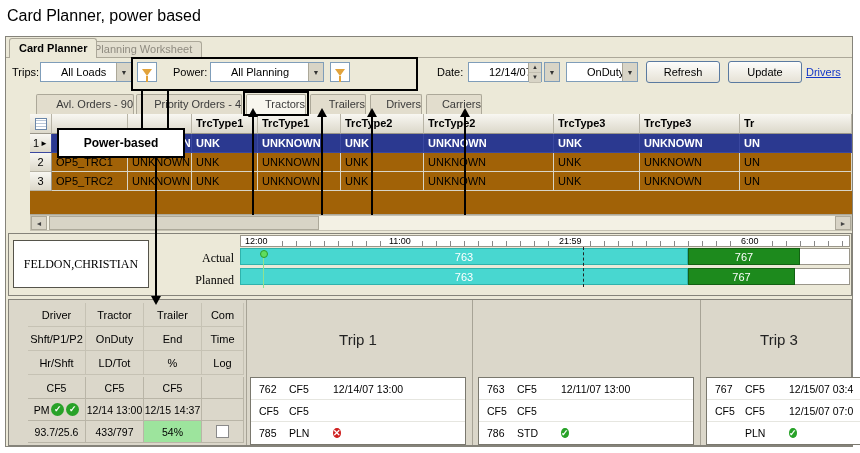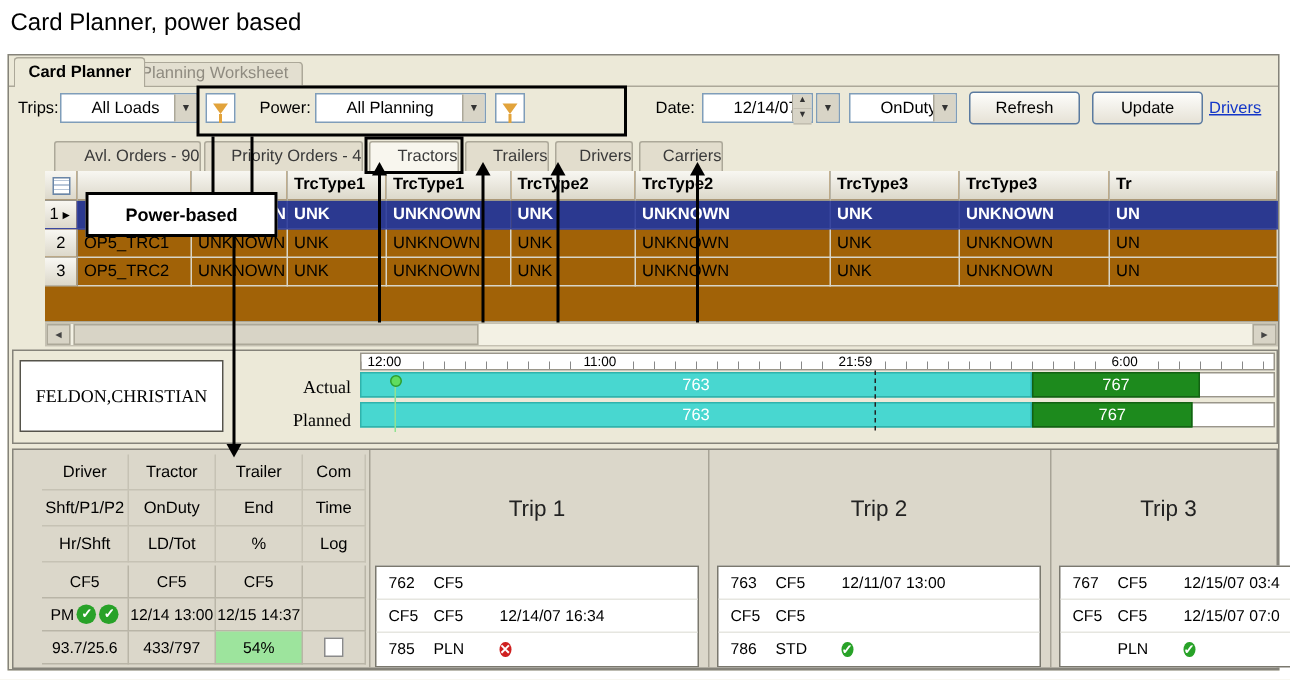--- a/index.html
+++ b/index.html
@@ -253,21 +253,20 @@
     </div>
     <div class="hrow">
       <div class="hc w58">Hr/Shft</div>
       <div class="hc w58">LD/Tot</div>
       <div class="hc w58">%</div>
       <div class="hc w42">Log</div>
     </div>
   </div>
 
   <div class="abs triptitle" style="left:250px;top:303px;width:216px">Trip 1</div>
-  <div class="abs triptitle" style="left:478px;top:303px;width:216px">Trip 2</div>
   <div class="abs triptitle" style="left:706px;top:303px;width:146px">Trip 3</div>
 
   <div class="abs" style="left:28px;top:377px;width:216px">
     <div class="crow">
       <div class="cc w58">CF5</div>
       <div class="cc w58">CF5</div>
       <div class="cc w58">CF5</div>
       <div class="cc w42"></div>
     </div>
     <div class="crow">
@@ -287,25 +286,25 @@
       <div class="cc w42">
           <span class="chk"></span>
         </div>
     </div>
   </div>
 
   <div class="abs trip" style="left:250px;top:377px">
     <div class="trow">
       <span class="tc1">762</span>
       <span class="tc2">CF5</span>
+      <span class="tc3">12/14/07 13:00</span>
     </div>
     <div class="trow">
       <span class="tc1">CF5</span>
       <span class="tc2">CF5</span>
-      <span class="tc3">12/14/07 16:34</span>
     </div>
     <div class="trow last">
       <span class="tc1">785</span>
       <span class="tc2">PLN</span>
       <span class="tc3"><span class="st err">✕</span></span>
     </div>
   </div>
 
   <div class="abs trip" style="left:478px;top:377px">
     <div class="trow">

